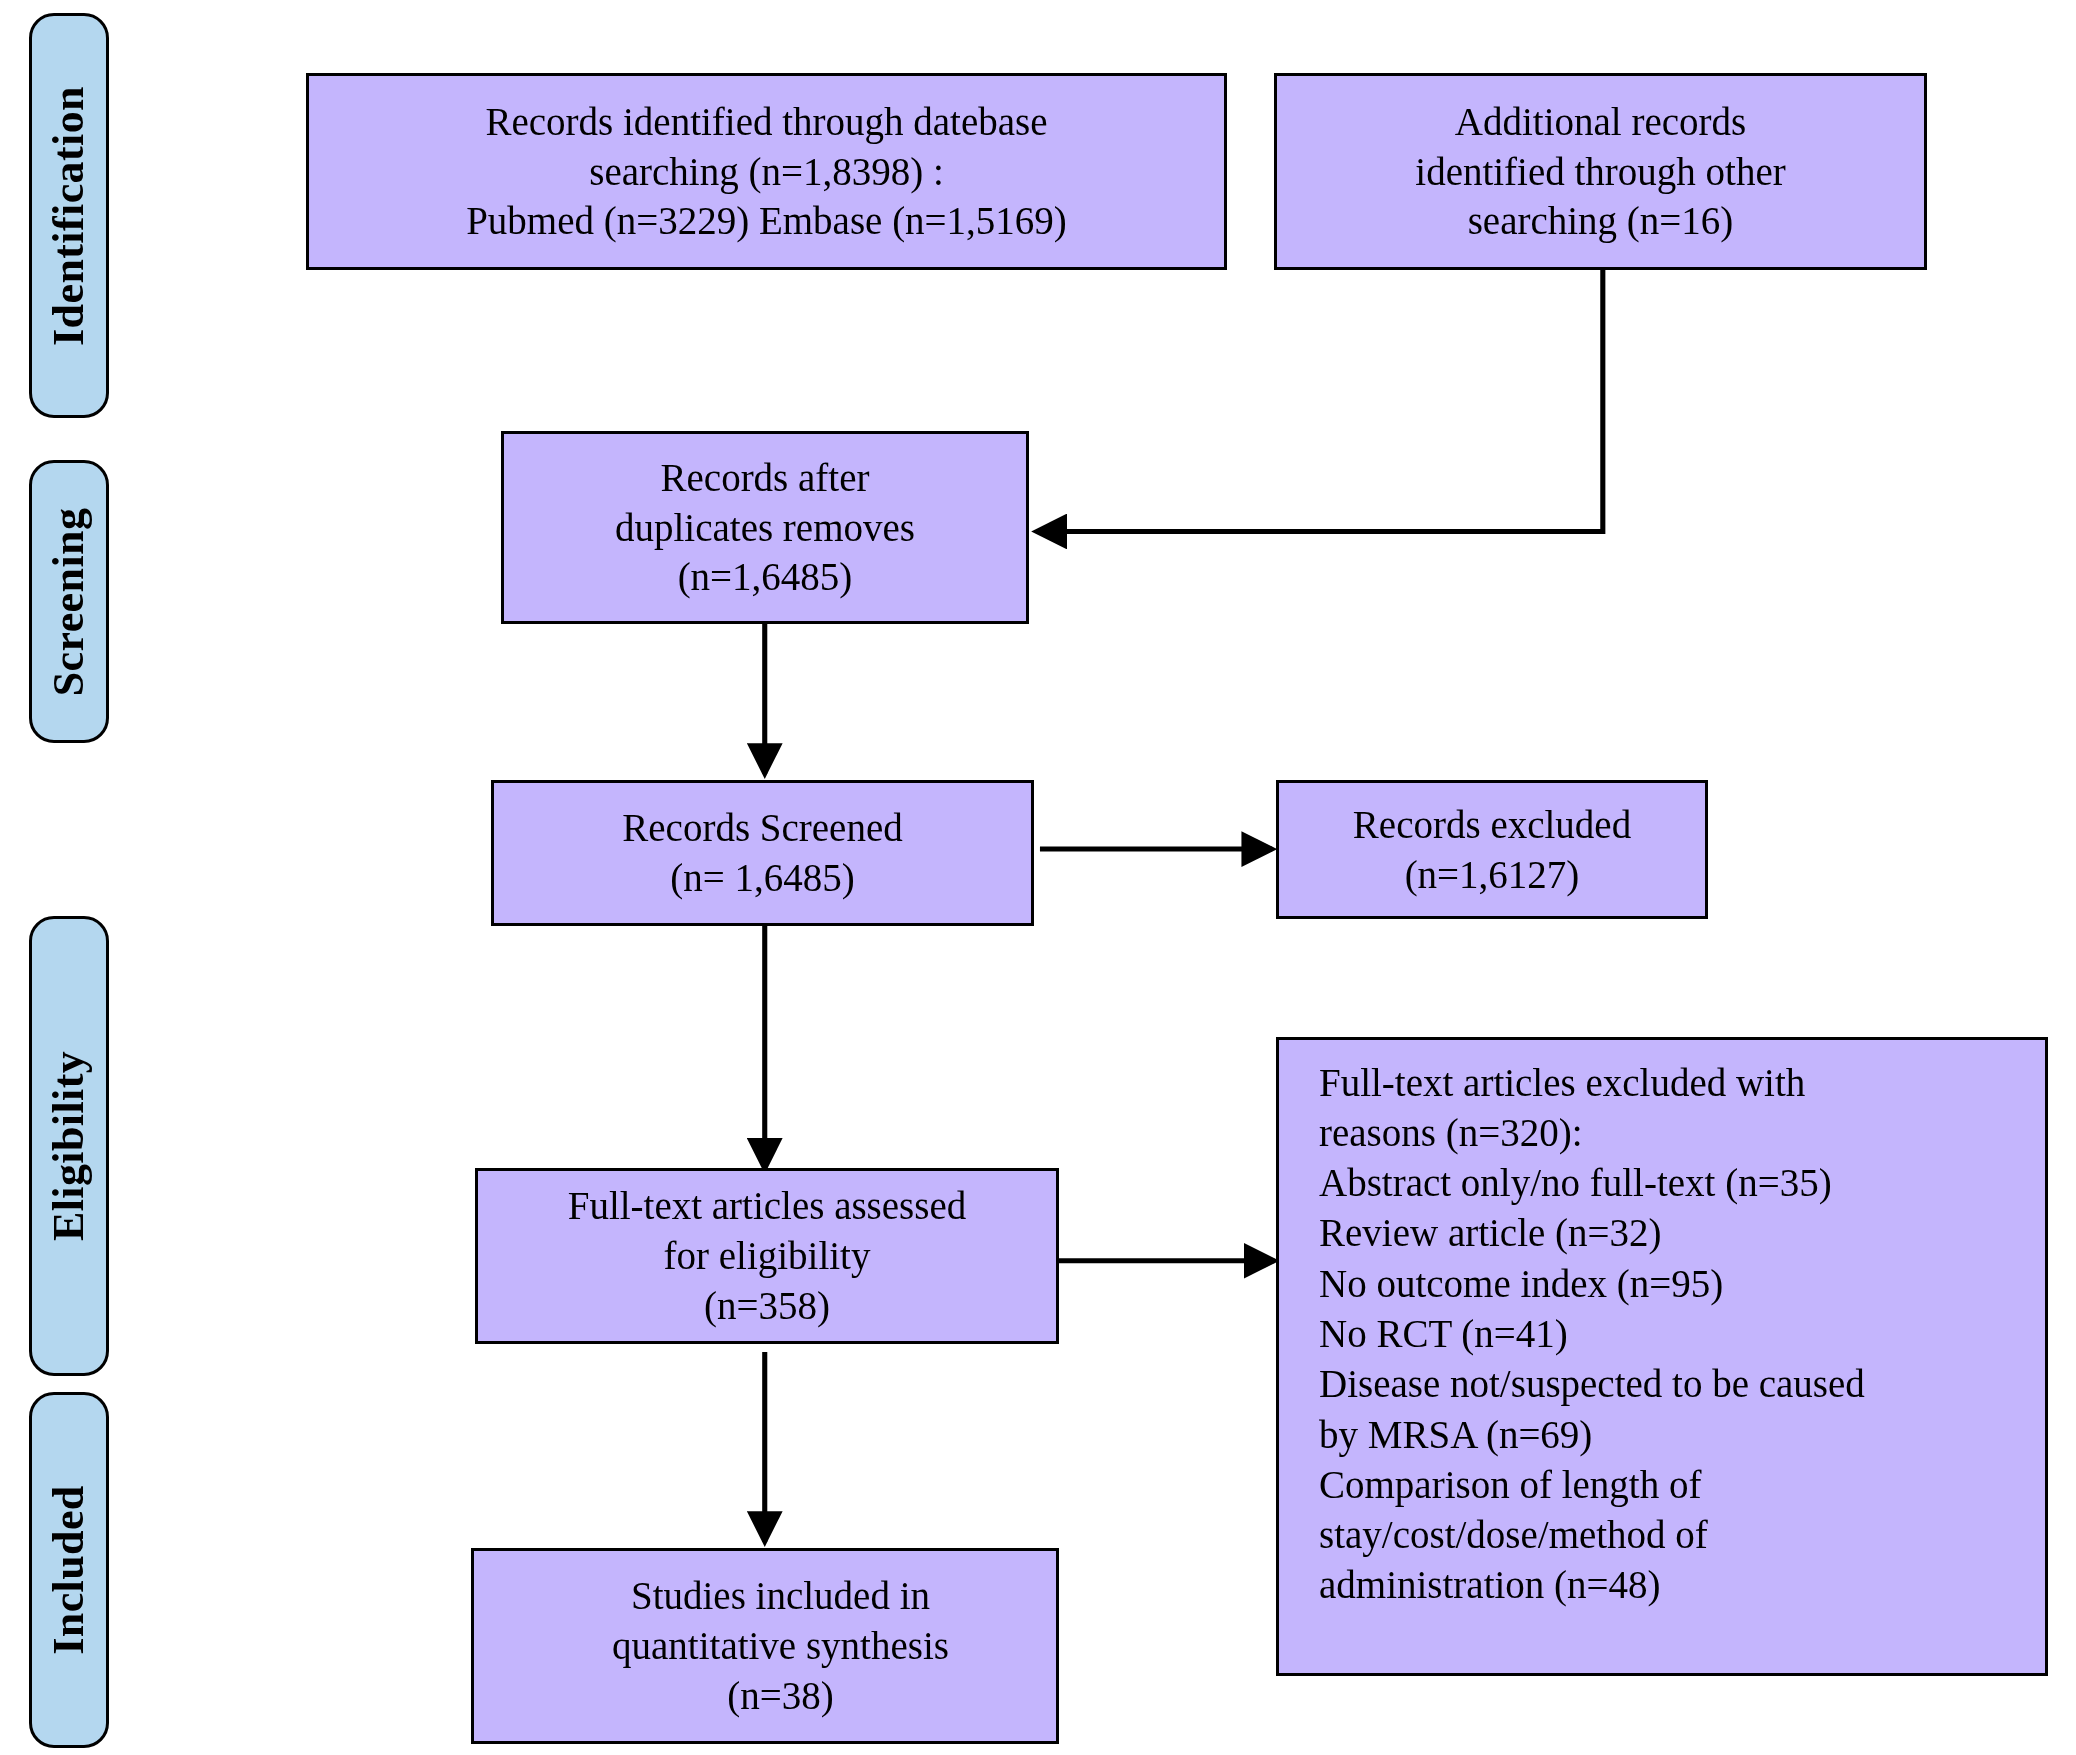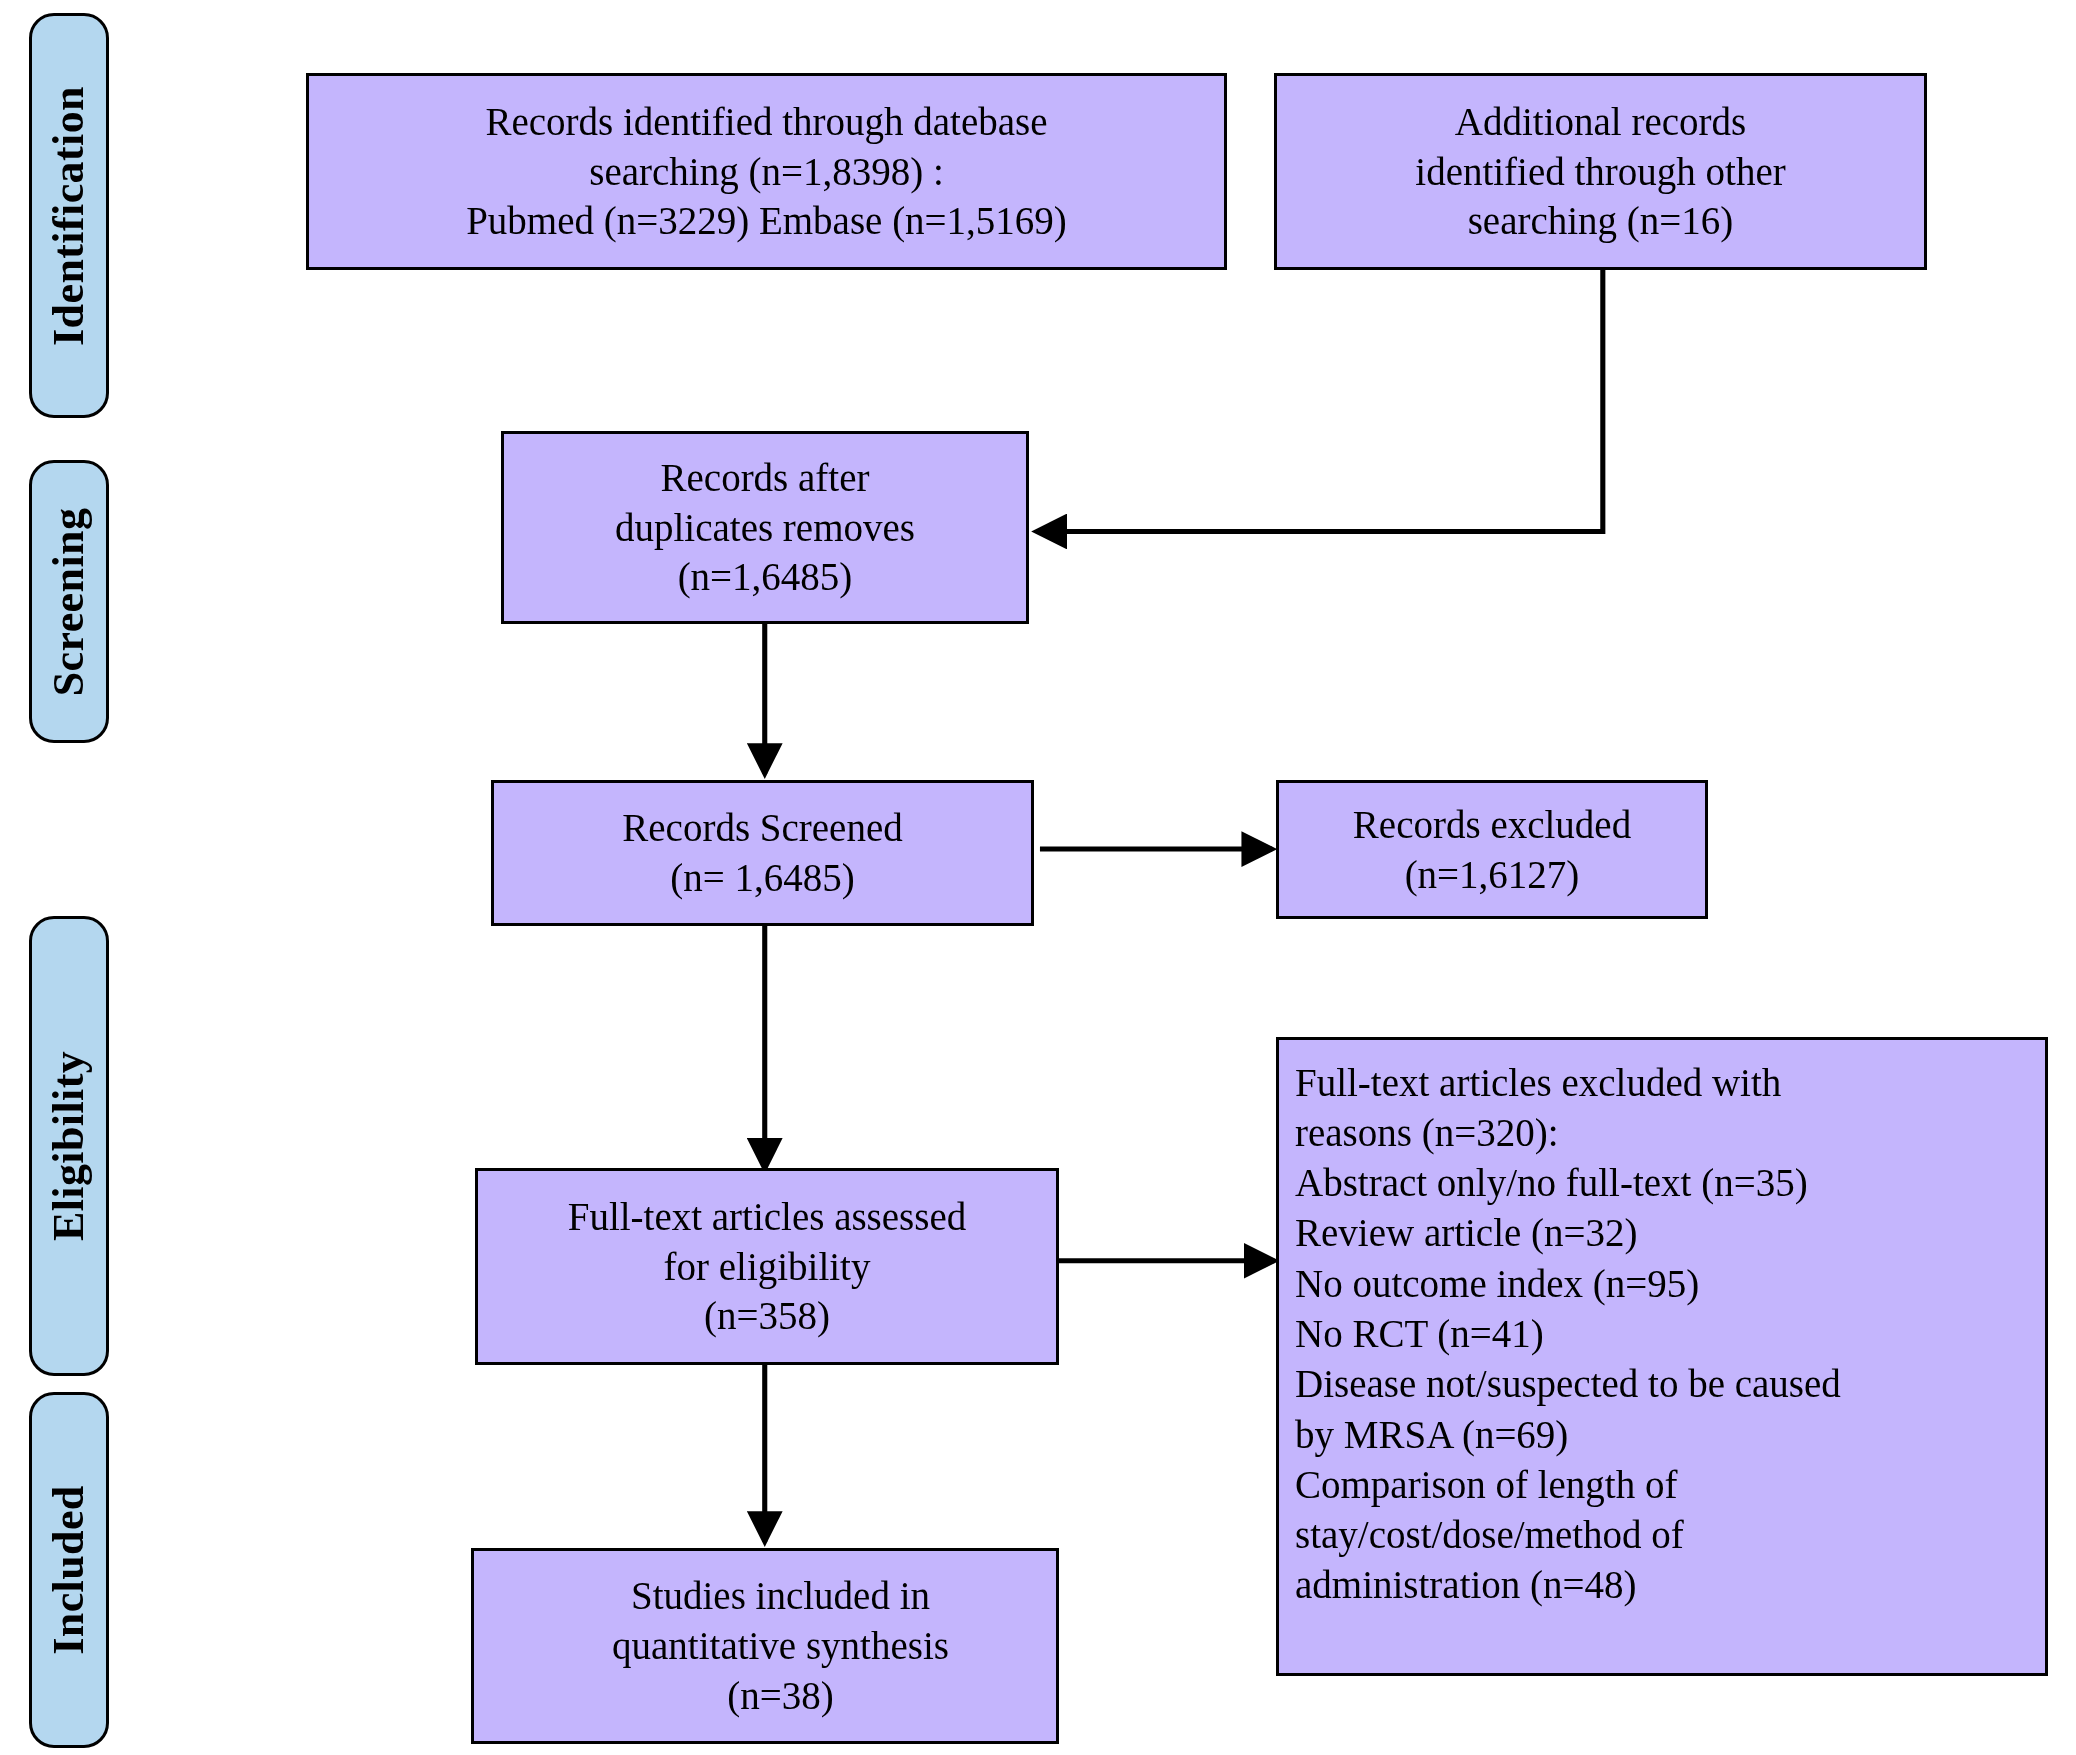--- a/index.html
+++ b/index.html
@@ -51,20 +51,21 @@
   .flow-box .box-text {
     text-align: center;
     font-size: 39px;
     line-height: 1.28;
     padding: 0 10.2px;
     white-space: pre-line;
   }
   .flow-box.left-align {
     align-items: flex-start;
     justify-content: flex-start;
+    padding-left: 24px;
   }
   .flow-box.left-align .box-text {
     text-align: left;
     padding: 17.5px 10.2px 10.2px 16px;
     line-height: 1.29;
     font-size: 39px;
   }
 
   
   #connectors {
@@ -154,21 +155,21 @@
   <div class="flow-box" style="left:491px; top:780px; width:543px; height:146px;">
     <div class="box-text">Records Screened
 (n= 1,6485)</div>
   </div>
 
   <div class="flow-box" style="left:1276px; top:780px; width:432px; height:139px;">
     <div class="box-text">Records excluded
 (n=1,6127)</div>
   </div>
 
-  <div class="flow-box" style="left:475px; top:1168px; width:584px; height:197px;">
+  <div class="flow-box" style="left:475px; top:1168px; width:584px; height:176px;">
     <div class="box-text">Full-text articles assessed
 for eligibility
 (n=358)</div>
   </div>
 
   <div class="flow-box left-align" style="left:1276px; top:1037px; width:772px; height:639px;">
     <div class="box-text">Full-text articles excluded with
 reasons (n=320):
 Abstract only/no full-text (n=35)
 Review article (n=32)

